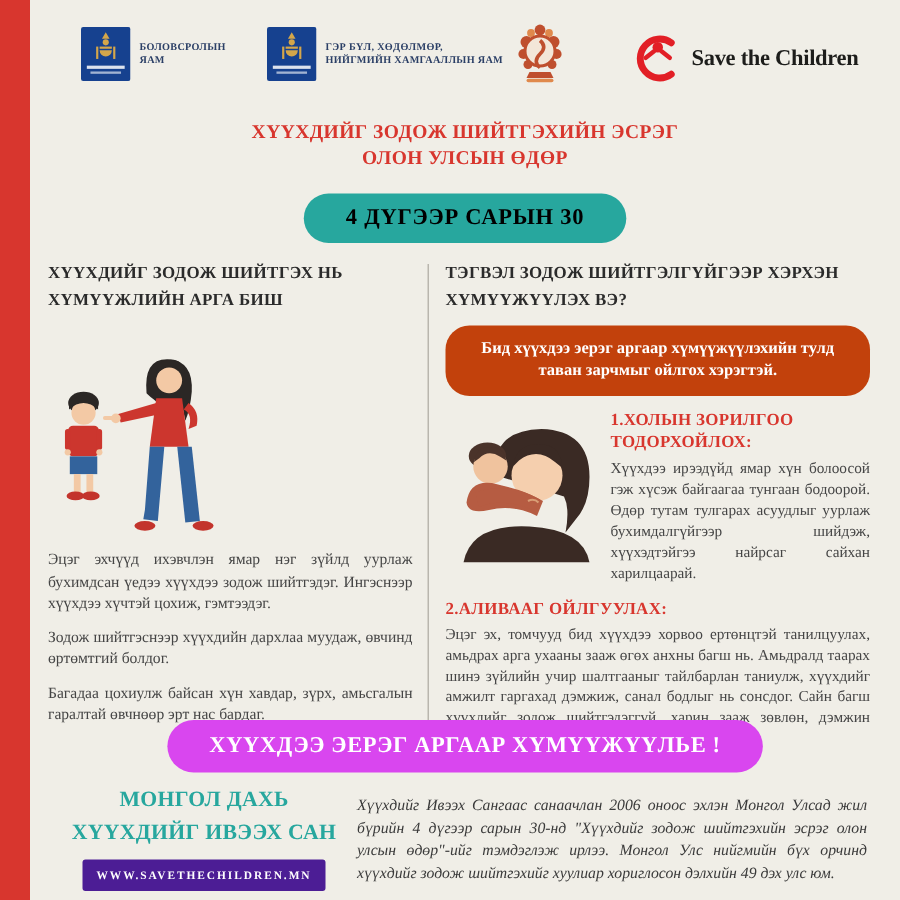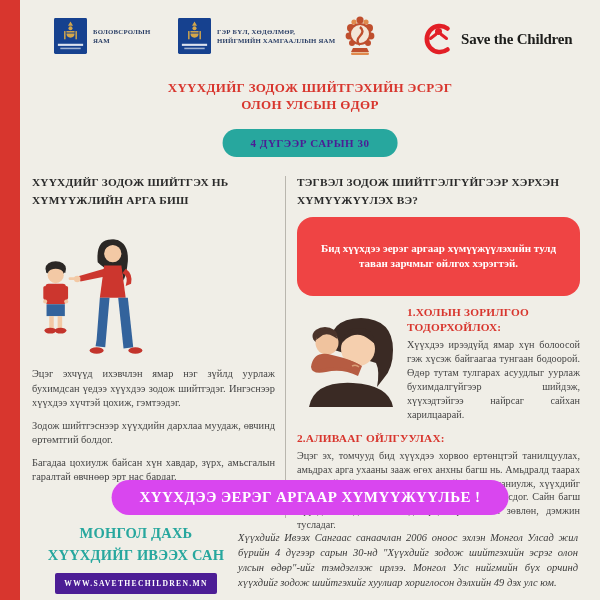--- a/index.html
+++ b/index.html
@@ -15,36 +15,36 @@
   .logo2{left:178px;top:18px;}
   .ministry-text{font-size:6.8px;font-weight:700;color:#2b3f66;line-height:1.35;letter-spacing:.2px;}
   .emblem{position:absolute;left:343px;top:14px;}
   .stc{position:absolute;left:422px;top:22px;display:flex;align-items:center;gap:5px;}
   .stc-text{font-size:15px;font-weight:800;color:#1d1d1b;letter-spacing:-.2px;}
 
   
   .title{position:absolute;top:80px;left:20px;right:0;text-align:center;
     color:#d8362e;font-weight:800;font-size:13px;line-height:1.3;letter-spacing:.3px;}
   .date-badge{position:absolute;top:129px;left:50%;transform:translateX(calc(-50% + 10px));
-    background:#27a79e;color:#4c1d95;font-weight:800;font-size:11px;
+    background:#27a79e;color:#000000;font-weight:800;font-size:15px;
     padding:8px 28px;border-radius:22px;letter-spacing:.5px;}
 
   
   .columns{position:absolute;top:174px;left:32px;right:20px;display:flex;}
   .col-left{width:243px;}
   .divider{width:1px;background:#b9b6ae;margin:2px 11px 14px 10px;}
   .col-right{flex:1;}
   .col-heading{font-size:11.3px;font-weight:800;color:#2b2b2b;line-height:1.55;letter-spacing:.2px;}
   .body-text{font-size:10.4px;line-height:1.4;color:#454545;text-align:justify;margin:8px 0 0 0;}
   .scold-illu{float:left;width:112px;height:140px;margin:6px 8px 2px 0;}
   .illu-wrap{margin-top:2px;}
   .illu-wrap .body-text{margin-top:8px;}
   .clearfix::after{content:"";display:block;clear:both;}
 
-  .teal-box{background:#ef4444;color:#fff;border-radius:16px;padding:24px 16px;
+  .teal-box{background:#c2410c;color:#fff;border-radius:16px;padding:8px 16px;
     font-size:11px;font-weight:700;text-align:center;line-height:1.4;margin-top:8px;}
   .item{margin-top:9px;}
   .hug-illu{float:left;width:100px;height:100px;margin:2px 10px 2px 0;}
   .red-heading{color:#d8362e;font-weight:800;font-size:11.3px;line-height:1.35;letter-spacing:.2px;}
   .item .body-text{margin-top:3px;font-size:10.2px;line-height:1.36;}
 
   
   .banner{position:absolute;top:480px;left:50%;transform:translateX(calc(-50% + 10px));
     background:#d946ef;color:#fff;font-weight:800;font-size:15px;white-space:nowrap;
     padding:9px 28px;border-radius:26px;letter-spacing:.4px;}

